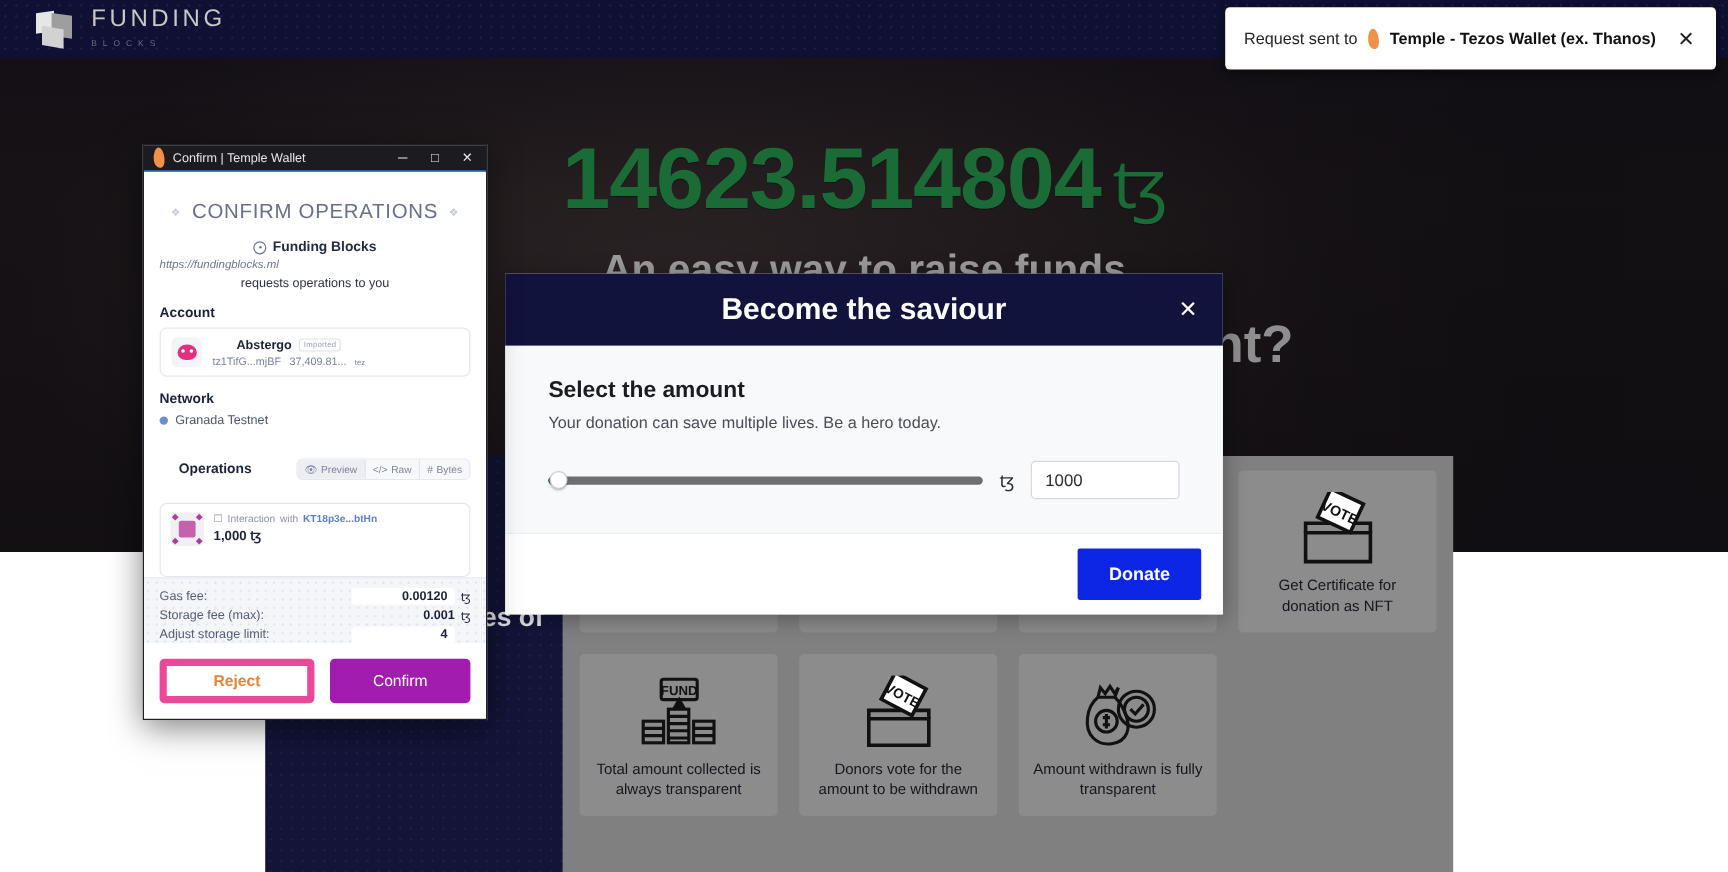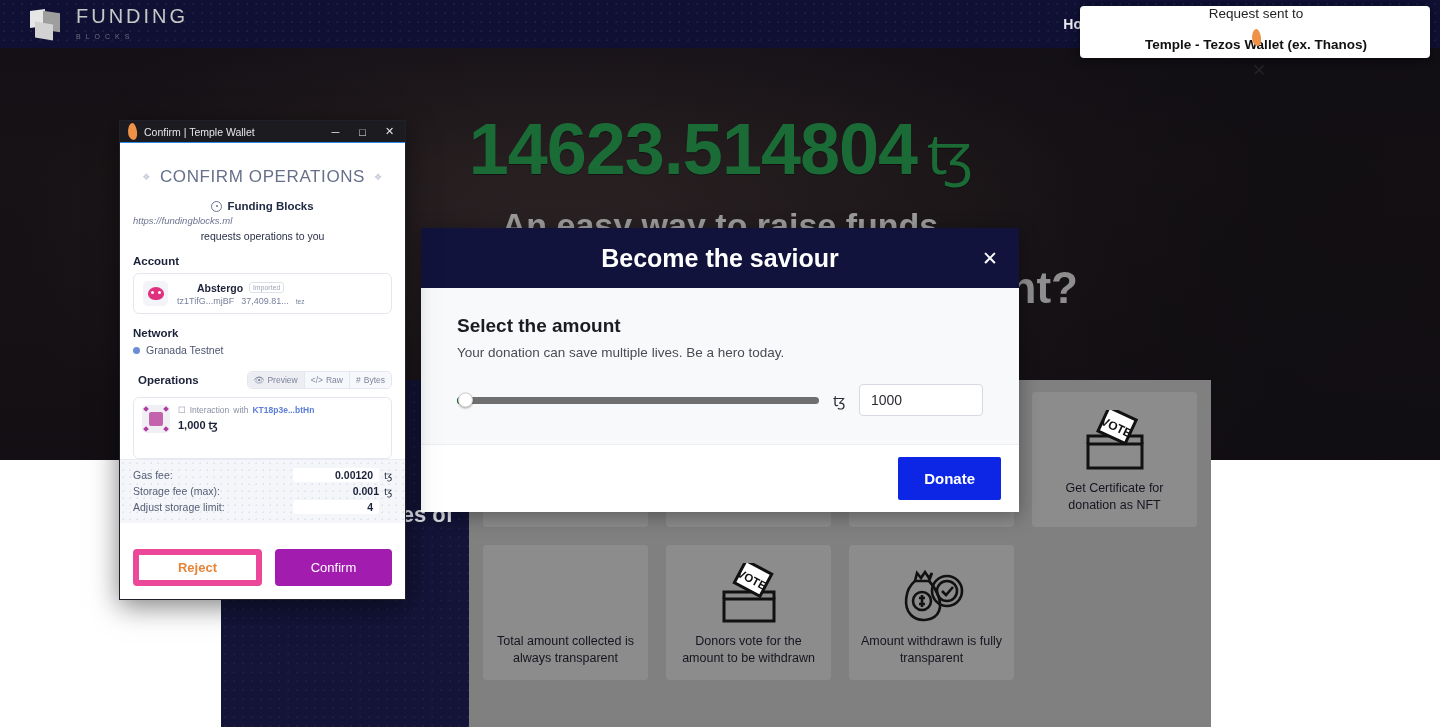--- a/index.html
+++ b/index.html
@@ -66,21 +66,21 @@
 
   .navlinks{ margin-left:auto; display:flex; align-items:center; gap:38px; margin-right:30px; }
   .navlink{ color:#e9e9ef; font-size:14px; font-weight:bold; text-decoration:none; cursor:pointer; }
 
   
   .toast{
     position:absolute; right:10px; top:6px; z-index:9;
     background:#fff; border-radius:4px;
     box-shadow:0 2px 10px rgba(0,0,0,.45);
     height:52px; display:flex; align-items:center; gap:8px;
-    padding:0 14px 0 16px; min-width:350px;flex-direction:column;
+    padding:0 14px 0 16px; min-width:350px;
   }
   .toast-text{ font-size:13.5px; color:#222; }
   .toast-app{ font-size:13.5px; color:#111; font-weight:bold; }
   .temple-glyph{
     display:inline-block; width:11px; height:17px; position:relative; vertical-align:-3px;
   }
   .temple-glyph::before{
     content:""; position:absolute; left:1px; top:0; width:9px; height:17px;
     background:#ef9146;
     border-radius:55% 45% 40% 60% / 60% 55% 45% 40%;
@@ -230,21 +230,21 @@
     padding:1px 3px; font-weight:normal; letter-spacing:.2px;
   }
   .acct-sub{ font-size:9px; color:#79819a; margin-top:2px; display:flex; gap:7px; align-items:baseline; }
   .acct-sub .tezsuffix{ font-size:6.5px; }
 
   .net-row{ display:flex; align-items:center; gap:6px; margin-top:5px; }
   .net-dot{ width:7px; height:7px; border-radius:50%; background:#6b8cd6; }
   .net-name{ font-size:10.5px; color:#4d5570; }
 
   .ops-head{ display:flex; align-items:center; margin-top:13px; }
-  .ops-head .sec-label{ margin:5px; }
+  .ops-head .sec-label{ margin:16px; }
   .tabs{ margin-left:auto; display:flex; border:1px solid #e4e7ef; border-radius:5px; overflow:hidden; }
   .tab{
     font-size:8.5px; color:#7d849b; padding:3px 6px; background:#f7f8fb;
     display:flex; align-items:center; gap:3px; cursor:pointer;
     border-right:1px solid #e4e7ef;
   }
   .tab:last-child{ border-right:none; }
   .tab.active{ background:#eceef4; }
   .ops-box{
     margin-top:6px; border:1px solid #e4e7ef; border-radius:6px; height:62px;
@@ -342,20 +342,35 @@
                 <text x="37" y="21" font-size="12" font-family="Liberation Sans, sans-serif" fill="#111" stroke="none" text-anchor="middle" font-weight="bold">VOTE</text>
               </g>
             </svg>
           </div>
           <div class="card-label">Get Certificate for donation as NFT</div>
         </div>
       </div>
 
       <div class="card-grid" style="margin-top:18px;">
         <div class="card">
+          <div class="card-icon">
+            <svg width="74" height="62" viewBox="0 0 74 62" fill="none" stroke="#111" stroke-width="2.6">
+              <rect x="22" y="3" width="30" height="17" rx="2"></rect>
+              <text x="37" y="16" font-size="11" font-family="Liberation Sans, sans-serif" fill="#111" stroke="none" text-anchor="middle" font-weight="bold">FUND</text>
+              <path d="M37 20 L33 27 H41 Z" fill="#111"></path>
+              <g>
+                <rect x="7" y="38" width="17" height="18"></rect>
+                <path d="M7 44 H24 M7 50 H24"></path>
+                <rect x="28" y="28" width="17" height="28"></rect>
+                <path d="M28 34 H45 M28 40 H45 M28 46 H45 M28 52 H45"></path>
+                <rect x="49" y="38" width="17" height="18"></rect>
+                <path d="M49 44 H66 M49 50 H66"></path>
+              </g>
+            </svg>
+          </div>
           <div class="card-label">Total amount collected is always transparent</div>
         </div>
 
         <div class="card">
           <div class="card-icon">
             <svg width="74" height="62" viewBox="0 0 74 62" fill="none" stroke="#111" stroke-width="3">
               <path d="M12 36 H62 V58 H12 Z"></path>
               <path d="M12 36 L12 29 H62 V36"></path>
               <g transform="rotate(28 38 20)">
                 <rect x="24" y="2" width="29" height="25" fill="#fff"></rect>

